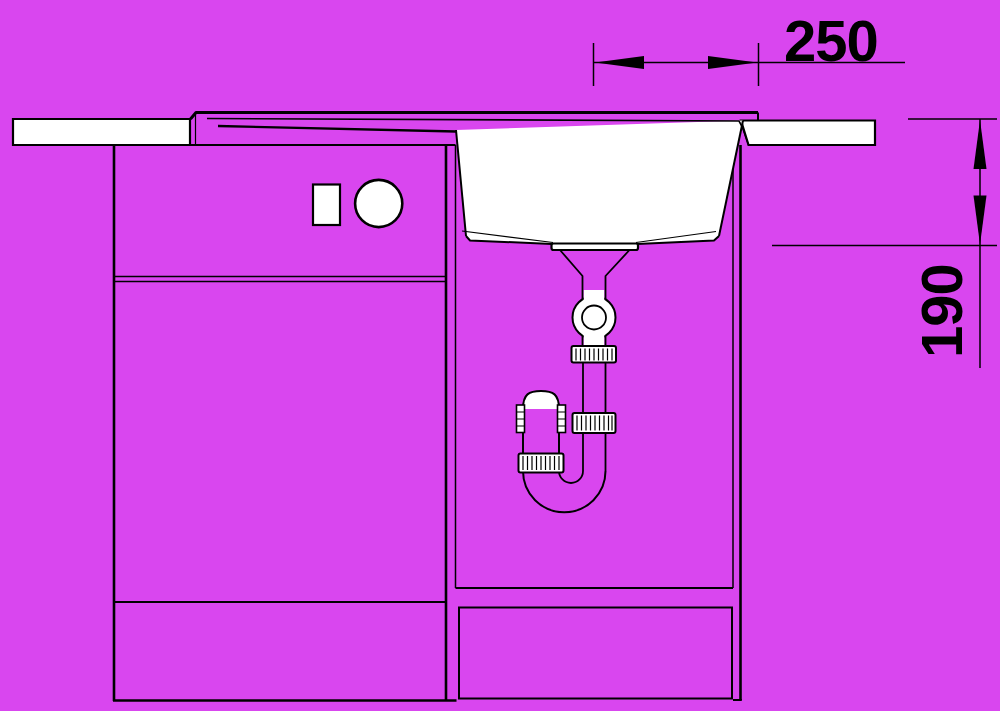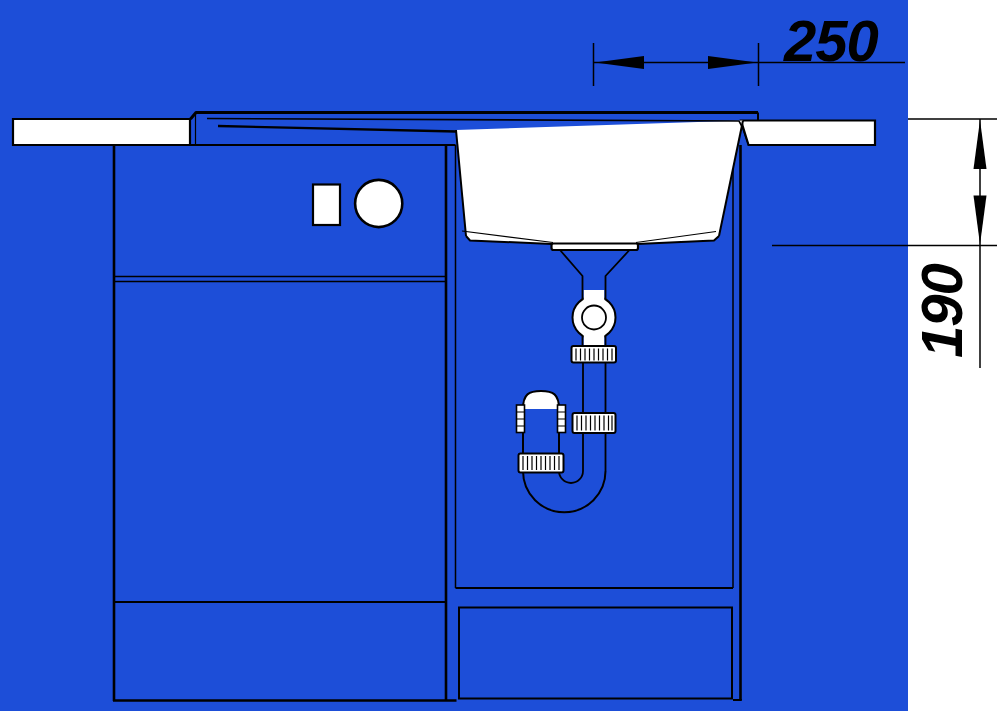--- a/index.html
+++ b/index.html
@@ -6,24 +6,23 @@
     margin: 0;
     padding: 0;
     background: #ffffff;
     width: 1000px;
     height: 711px;
     overflow: hidden;
     font-family: "Liberation Sans", sans-serif;
   }
   .stage {
     position: relative;
-    width: 908px;
+    width: 1000px;
     height: 711px;
-    background: #1d4ed8;
-    font-style: italic;
+    background: #d946ef;
   }
   svg { display: block; }
   .ln  { stroke: #000000; fill: none; stroke-linecap: butt; }
   .ln-thick { stroke-width: 2.6; }
   .ln-med   { stroke-width: 2.0; }
   .ln-thin  { stroke-width: 1.5; }
   .ln-hair  { stroke-width: 1.2; }
   .fill-white { fill: #ffffff; }
   .no-stroke  { stroke: none; }
   .arrow { fill: #000000; stroke: none; }

